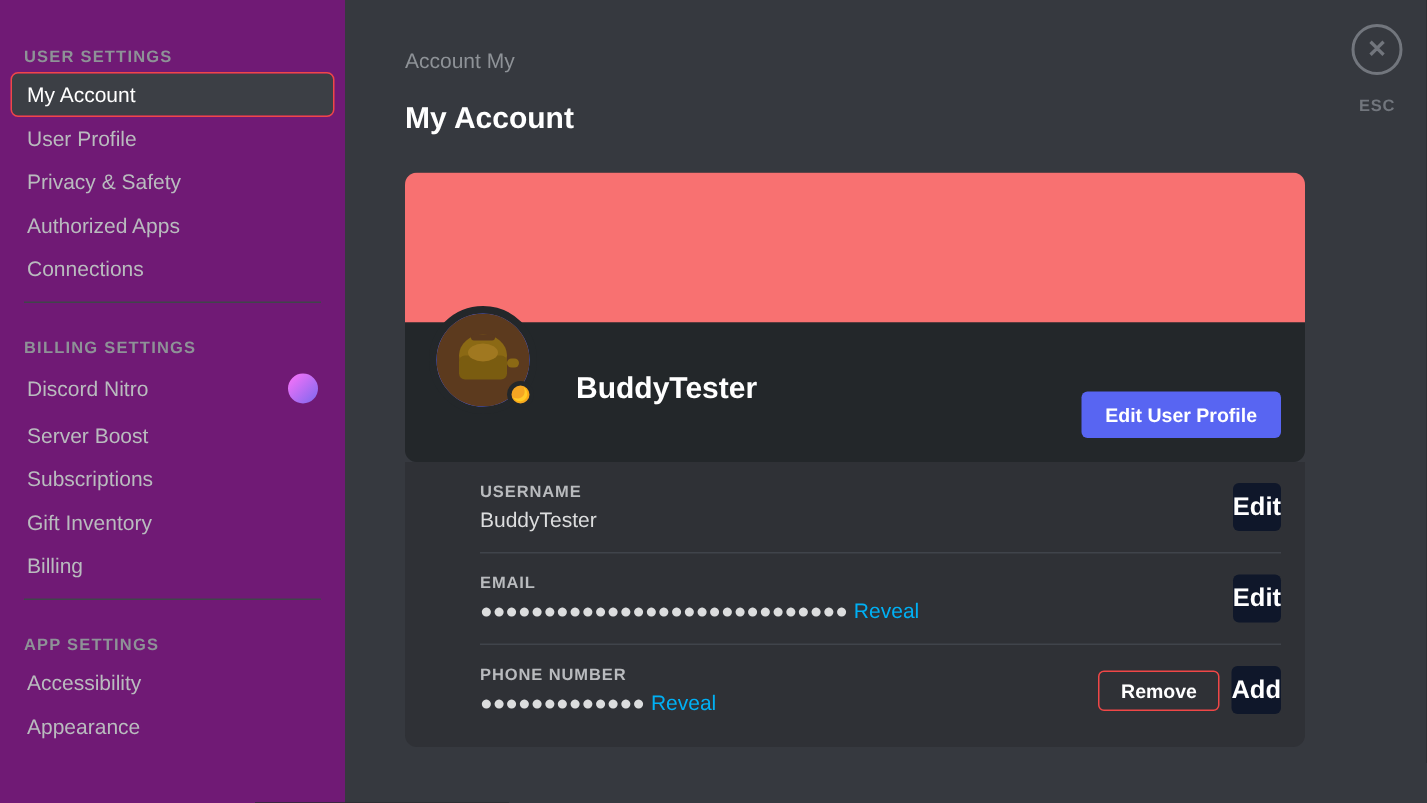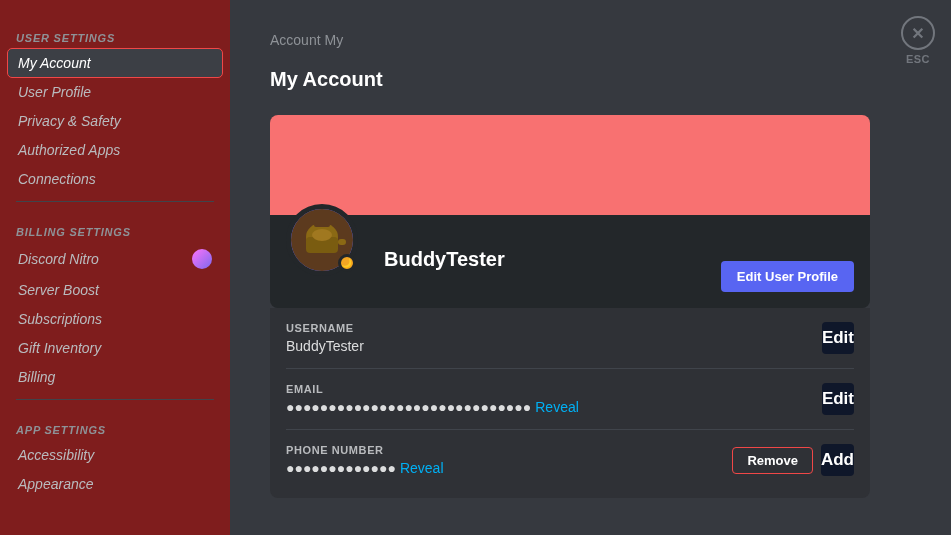--- a/index.html
+++ b/index.html
@@ -10,27 +10,26 @@
       width: 951px;
       height: 535px;
       overflow: hidden;
       display: flex;
     }
 
     
     .sidebar {
       width: 230px;
       min-width: 230px;
-      background: #7f1d1d;
+      background: #701a75;
       height: 535px;
       overflow-y: auto;
       padding: 16px 8px;
       scrollbar-width: thin;
       scrollbar-color: #202225 transparent;
-      font-style: italic;
     }
     .sidebar::-webkit-scrollbar { width: 4px; }
     .sidebar::-webkit-scrollbar-thumb { background: #202225; }
 
     .section-label {
       font-size: 11px;
       font-weight: 700;
       letter-spacing: 0.8px;
       color: #8e9297;
       text-transform: uppercase;
@@ -179,20 +178,21 @@
       padding: 0 16px 8px 16px;
       max-width: 600px;
     }
 
     .field-row {
       border-bottom: 1px solid #40444b;
       padding: 14px 0;
       display: flex;
       align-items: flex-end;
       justify-content: space-between;
+      margin-left: 34px;
     }
     .field-row:last-child {
       border-bottom: none;
     }
 
     .field-left {
       flex: 1;
     }
 
     .field-label {
@@ -267,21 +267,21 @@
       align-items: center;
       justify-content: center;
       color: #72767d;
       font-size: 16px;
       font-weight: 700;
     }
 
     .esc-label {
       font-size: 11px;
       color: #72767d;
-      margin-top: 3px;
+      margin-top: 15px;
       letter-spacing: 0.5px;
       font-weight: bold;
     }
 
     
     .breadcrumb {
       font-size: 14px;
       color: #8e9297;
       margin-bottom: 20px;
     }

